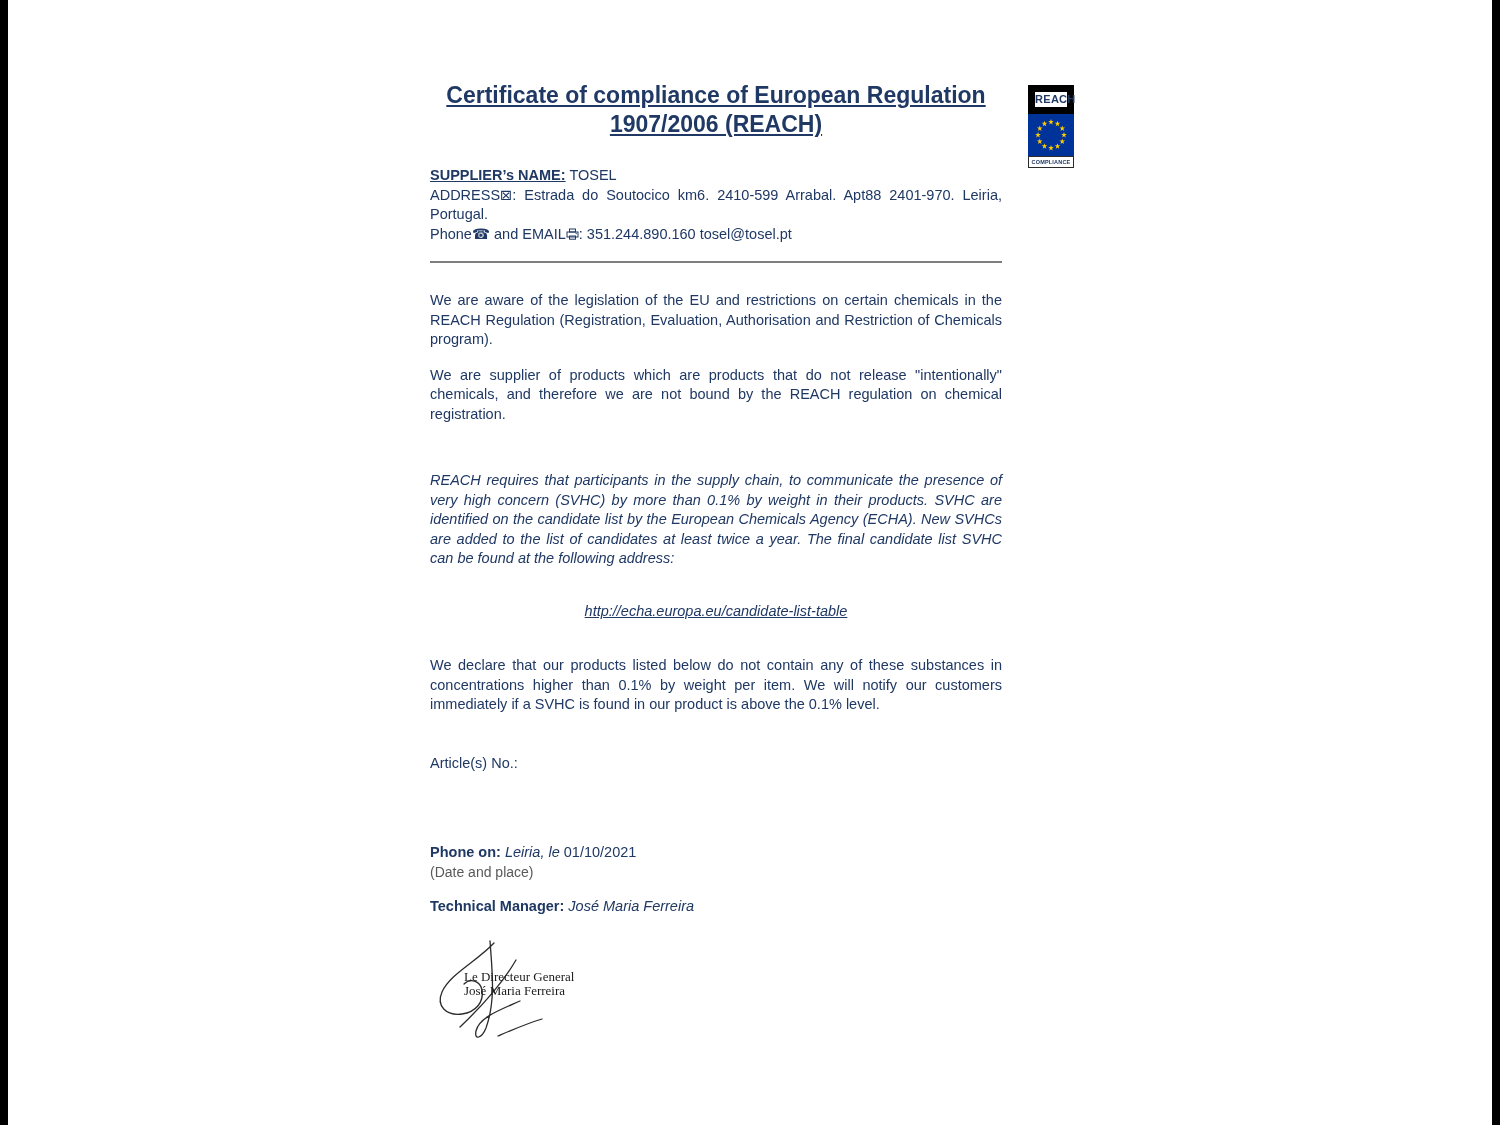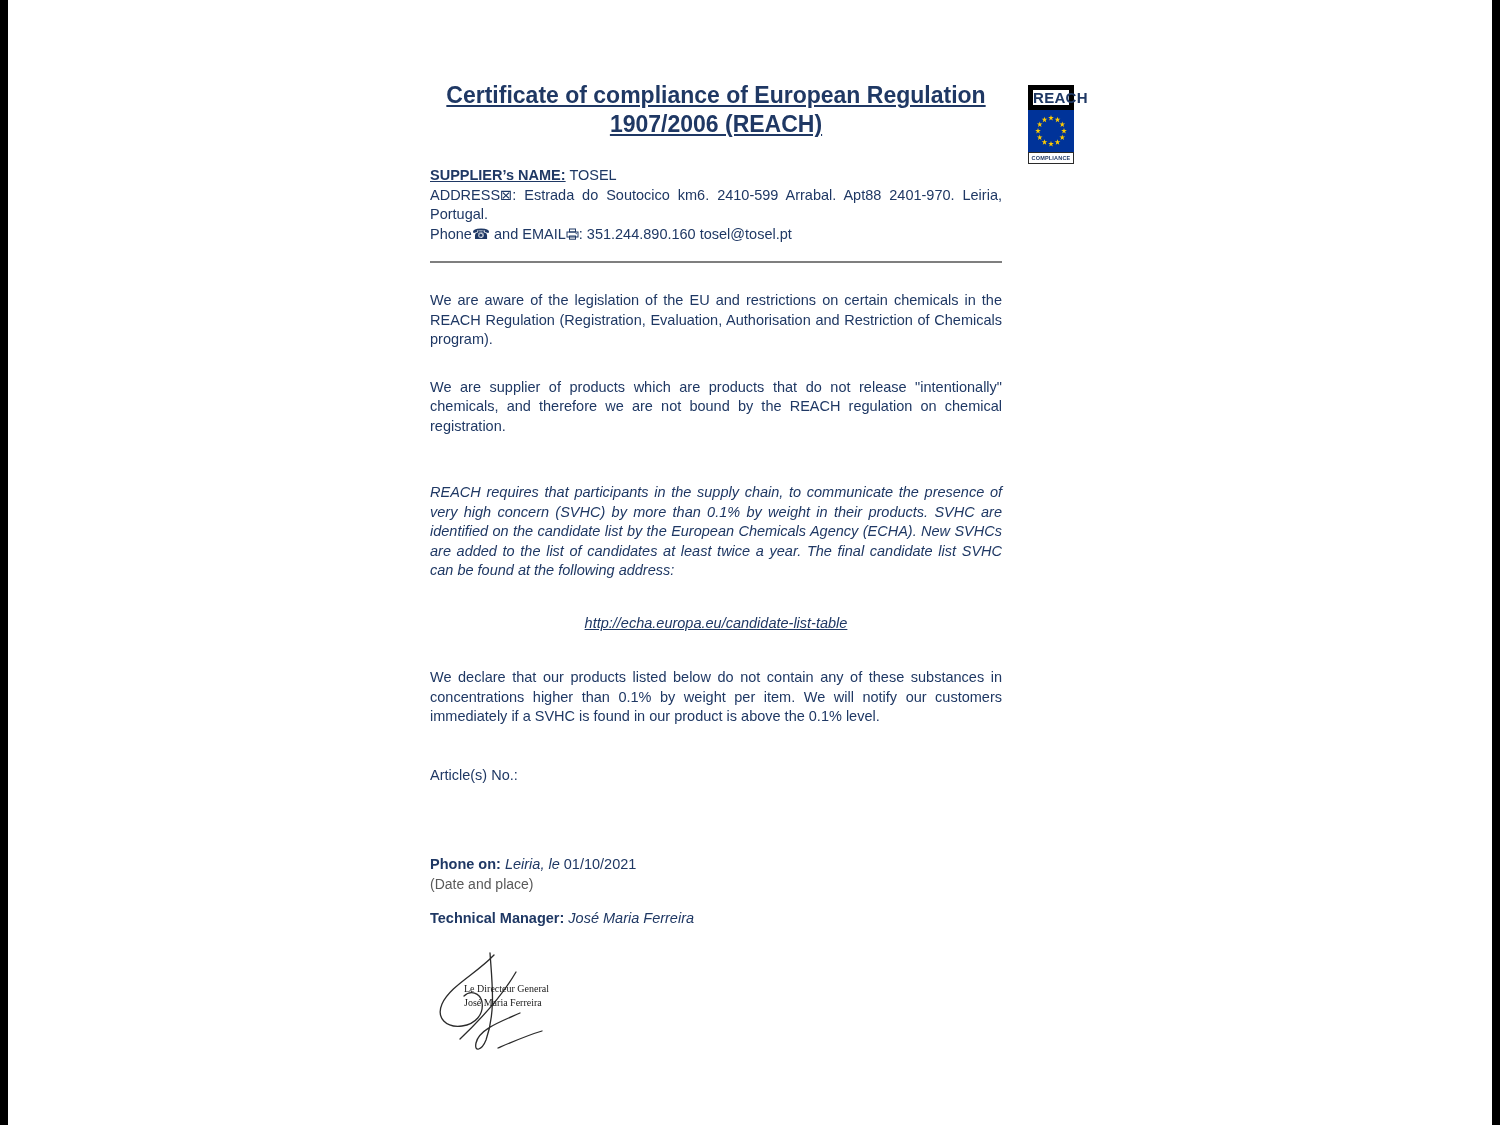--- a/index.html
+++ b/index.html
@@ -15,39 +15,39 @@
   .title { text-align:center; font-weight:bold; font-size:23px; line-height:29px; margin-bottom:27px; }
   .title .tline { text-decoration:underline; white-space:nowrap; }
 
   .supplier p { text-align:justify; }
   .lbl-bold-underline { font-weight:bold; text-decoration:underline; }
   .glyph { font-family:"DejaVu Sans",sans-serif; }
 
   .rule { height:2px; background:#7f7f7f; margin-top:17px; }
 
   .para { text-align:justify; }
-  .mt28 { margin-top:28px; } .mt36 { margin-top:28px; } .mt47 { margin-top:47px;font-style:italic; }
+  .mt28 { margin-top:28px; } .mt36 { margin-top:16px; } .mt47 { margin-top:47px;font-style:italic; }
   .mt33 { margin-top:33px; } .mt35 { margin-top:35px; } .mt39 { margin-top:39px; }
   .mt70 { margin-top:70px; } .mt18 { margin-top:18px; }
 
   .linkline { text-align:center;font-style:italic; }
   .linkline a { color:inherit; text-decoration:underline; }
 
   .b { font-weight:bold; } .i { font-style:italic; }
   .note { font-size:14px; color:#595959; line-height:14px; margin-top:2px; }
   .note.indent { padding-left:4px; }
 
   .sig { position:relative; width:150px; height:108px; margin-top:24px; margin-left:2px; }
   .sig svg { position:absolute; left:0; top:0; }
   .sig .sigtext { position:absolute; left:32px; top:30px; font-family:"Liberation Serif","DejaVu Serif",serif;
-                  font-size:10px; line-height:14px; color:#1a1a1a; font-style:normal; white-space:nowrap; }
+                  font-size:13px; line-height:14px; color:#1a1a1a; font-style:normal; white-space:nowrap; }
 
   .reach-logo { position:absolute; left:1028px; top:85px; width:46px; }
-  .reach-logo .rl-top { border:5px solid #000000; background:#fff; color:#1f3864; font-weight:bold;
-                        font-size:15px; line-height:15px; text-align:left; letter-spacing:0.3px; }
+  .reach-logo .rl-top { border:7px solid #000000; background:#fff; color:#1f3864; font-weight:bold;
+                        font-size:11px; line-height:15px; text-align:left; letter-spacing:0.3px; }
   .reach-logo .rl-flag { display:block; width:46px; height:42px; }
   .reach-logo .rl-bottom { border:1px solid #2b2b2b; background:#fff; color:#1f3864; font-weight:bold;
                            font-size:5.5px; line-height:10px; text-align:center; letter-spacing:0.2px; }
 
   .fax-icon { display:inline-block; vertical-align:-1px; }
 </style>
 </head>
 <body>
 
 <div class="page">

